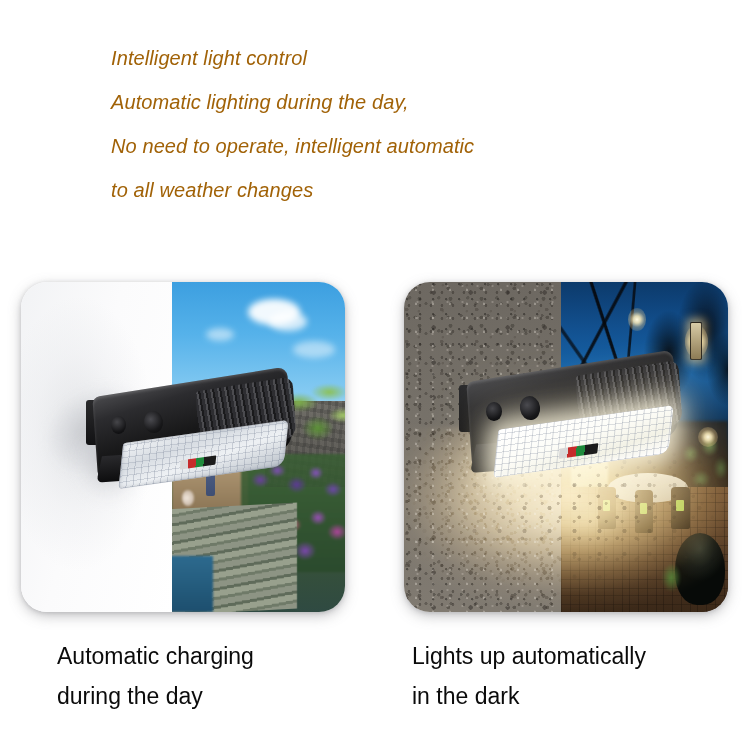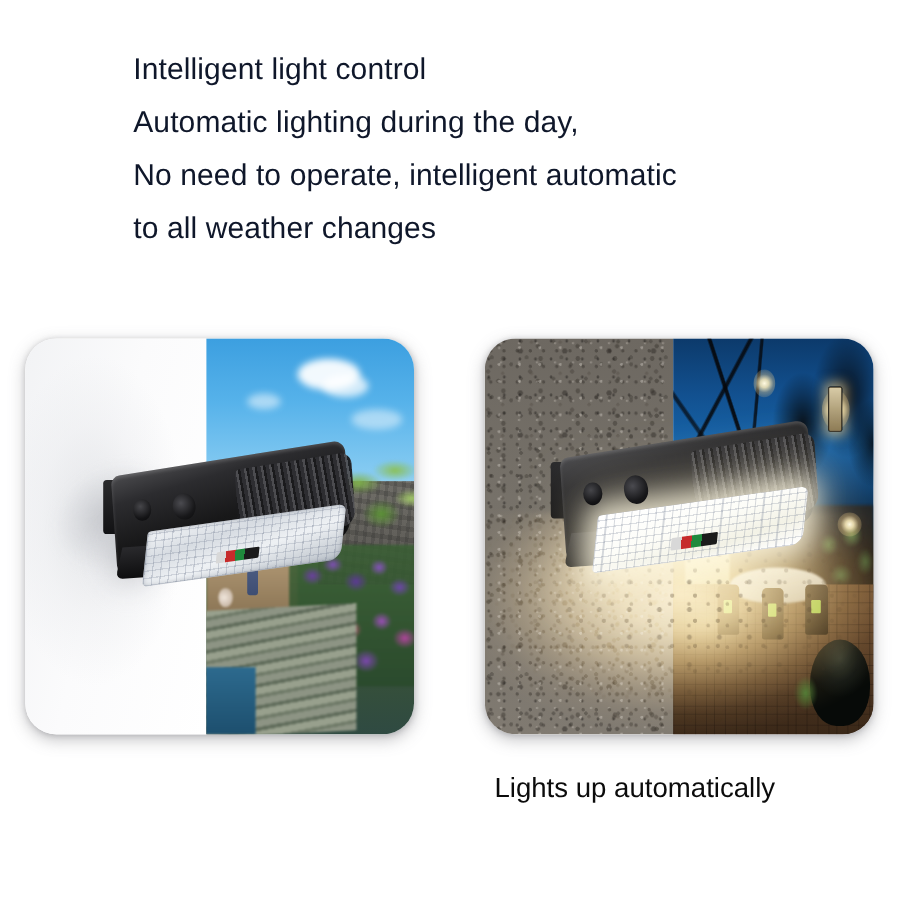--- a/index.html
+++ b/index.html
@@ -18,25 +18,26 @@
   }
 
   
   .headline {
     position: absolute;
     left: 111px;
     top: 36px;
     width: 600px;
   }
   .headline-line {
-    font-size: 25px;
+    font-size: 20px;
     line-height: 44px;
     letter-spacing: 0.1px;
-    color: #0f172a;
+    color: #a16207;
     white-space: nowrap;
+    font-style: italic;
   }
 
   
   .panel-row {
     position: absolute;
     left: 0;
     top: 282px;
     width: 750px;
     height: 340px;
   }
@@ -655,16 +656,21 @@
         <div class="lamp-sensor"></div>
         <div class="lamp-knob"></div>
       </div>
 
     </div>
   </div>
 
 </div>
 
 <div class="captions">
+  <div class="caption left">
+    <div class="caption-line">Automatic charging</div>
+    <div class="caption-line">during the day</div>
+  </div>
   <div class="caption right">
     <div class="caption-line">Lights up automatically</div>
+    <div class="caption-line">in the dark</div>
   </div>
 </div>
 
 </body></html>

